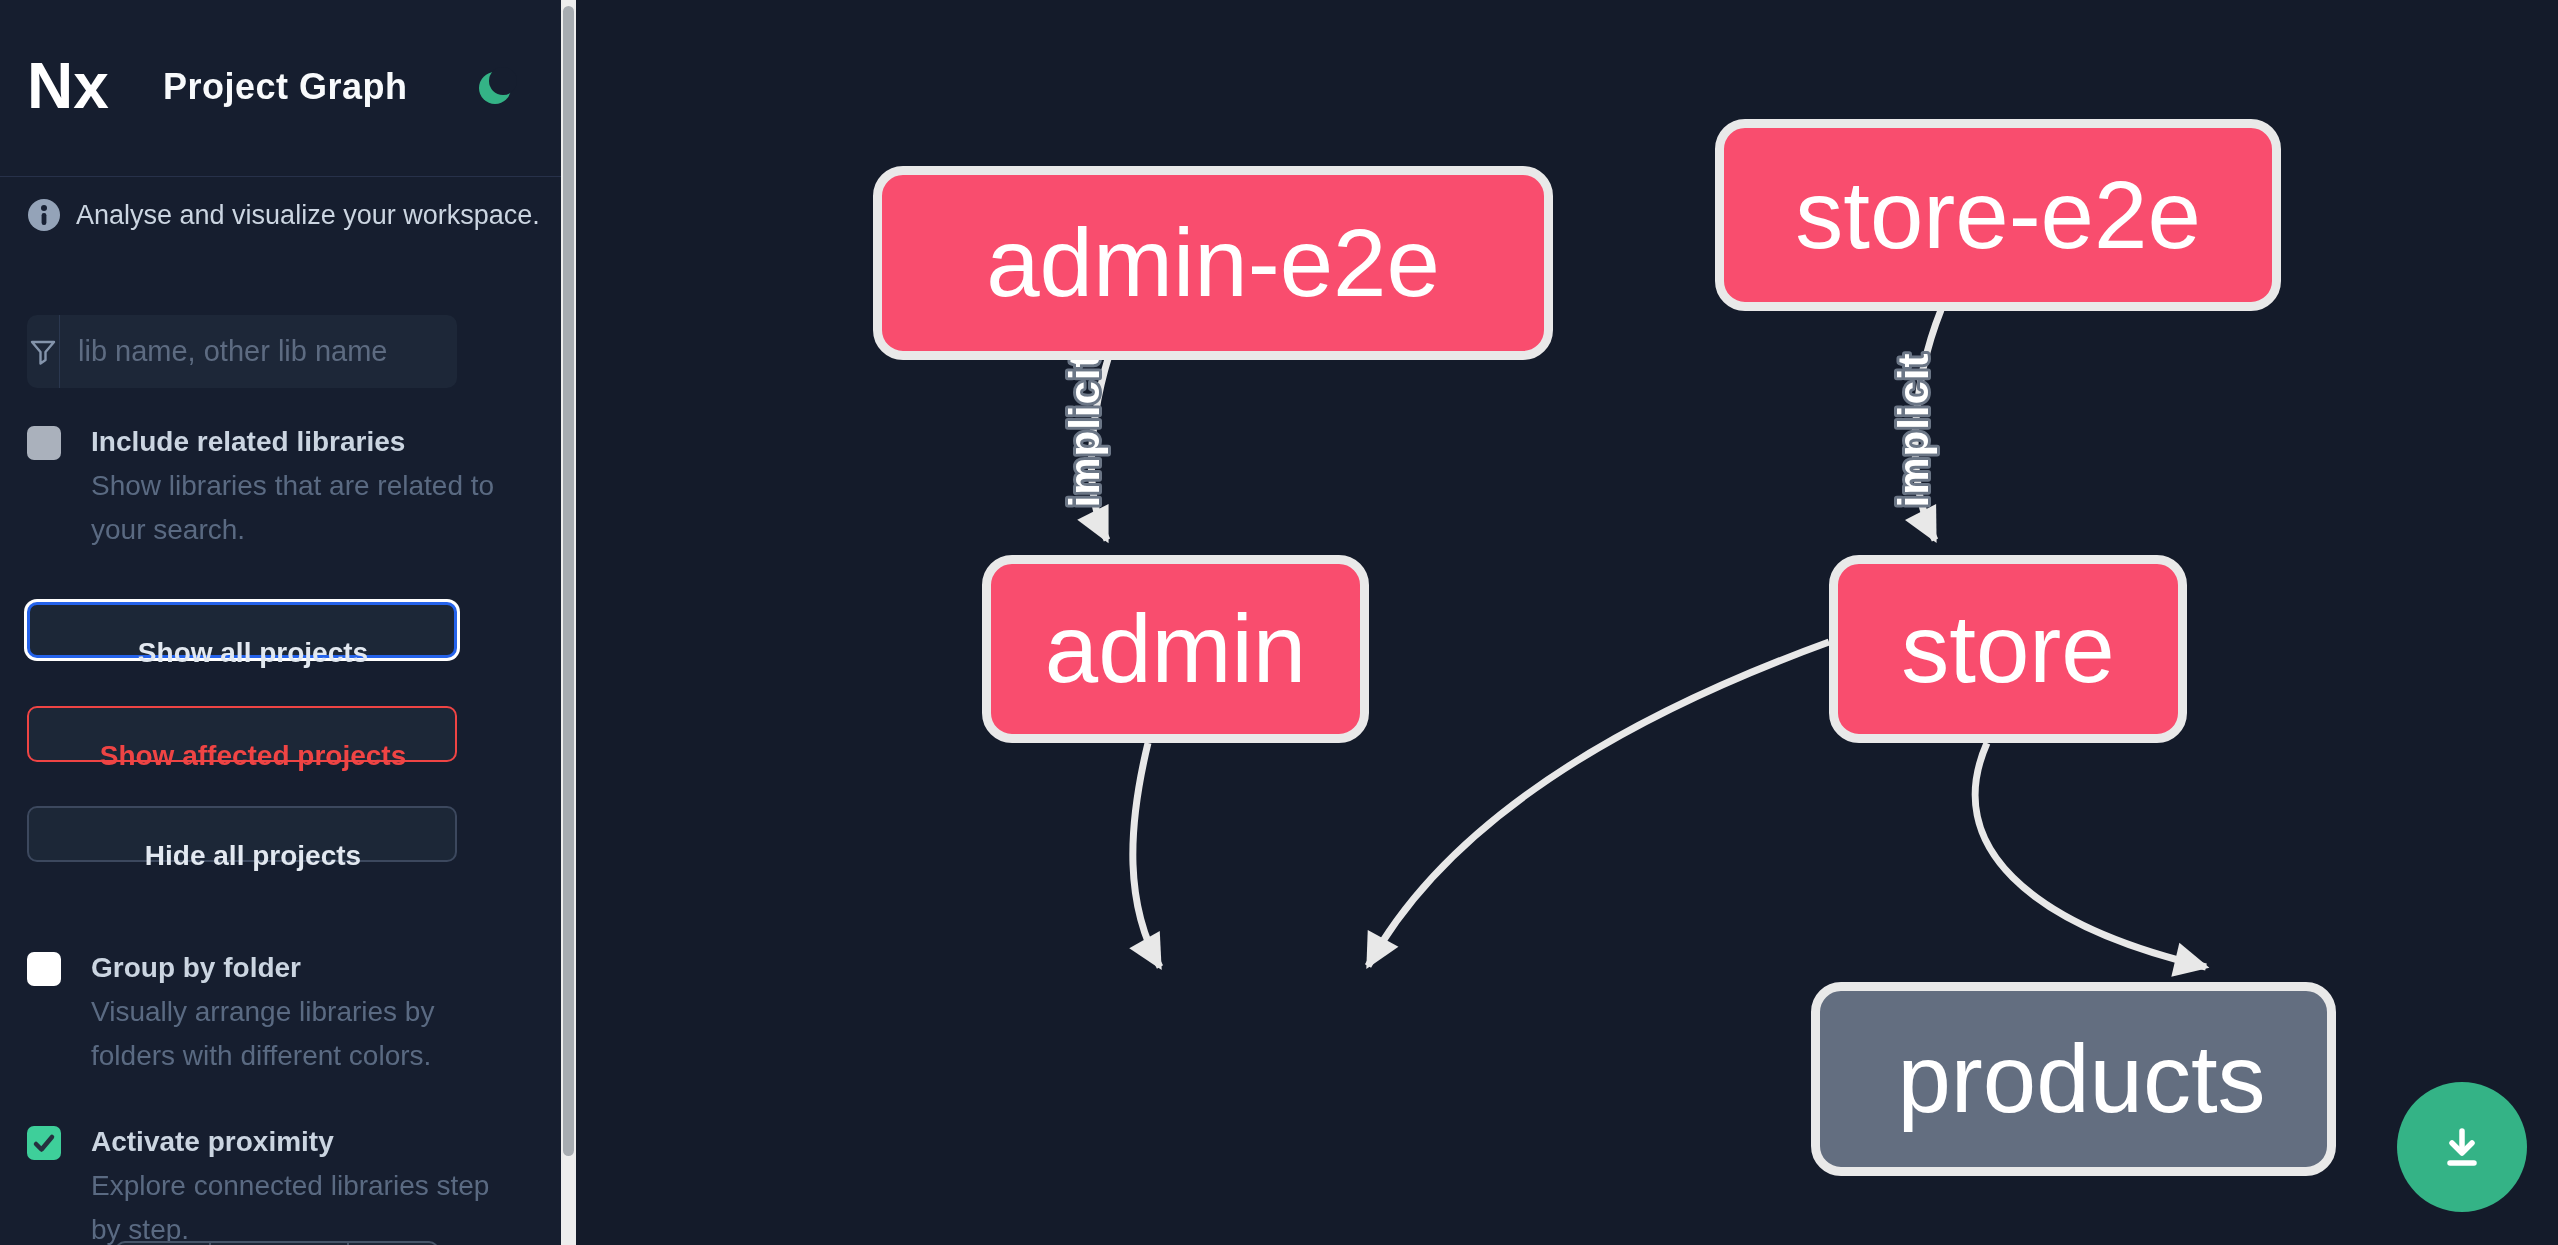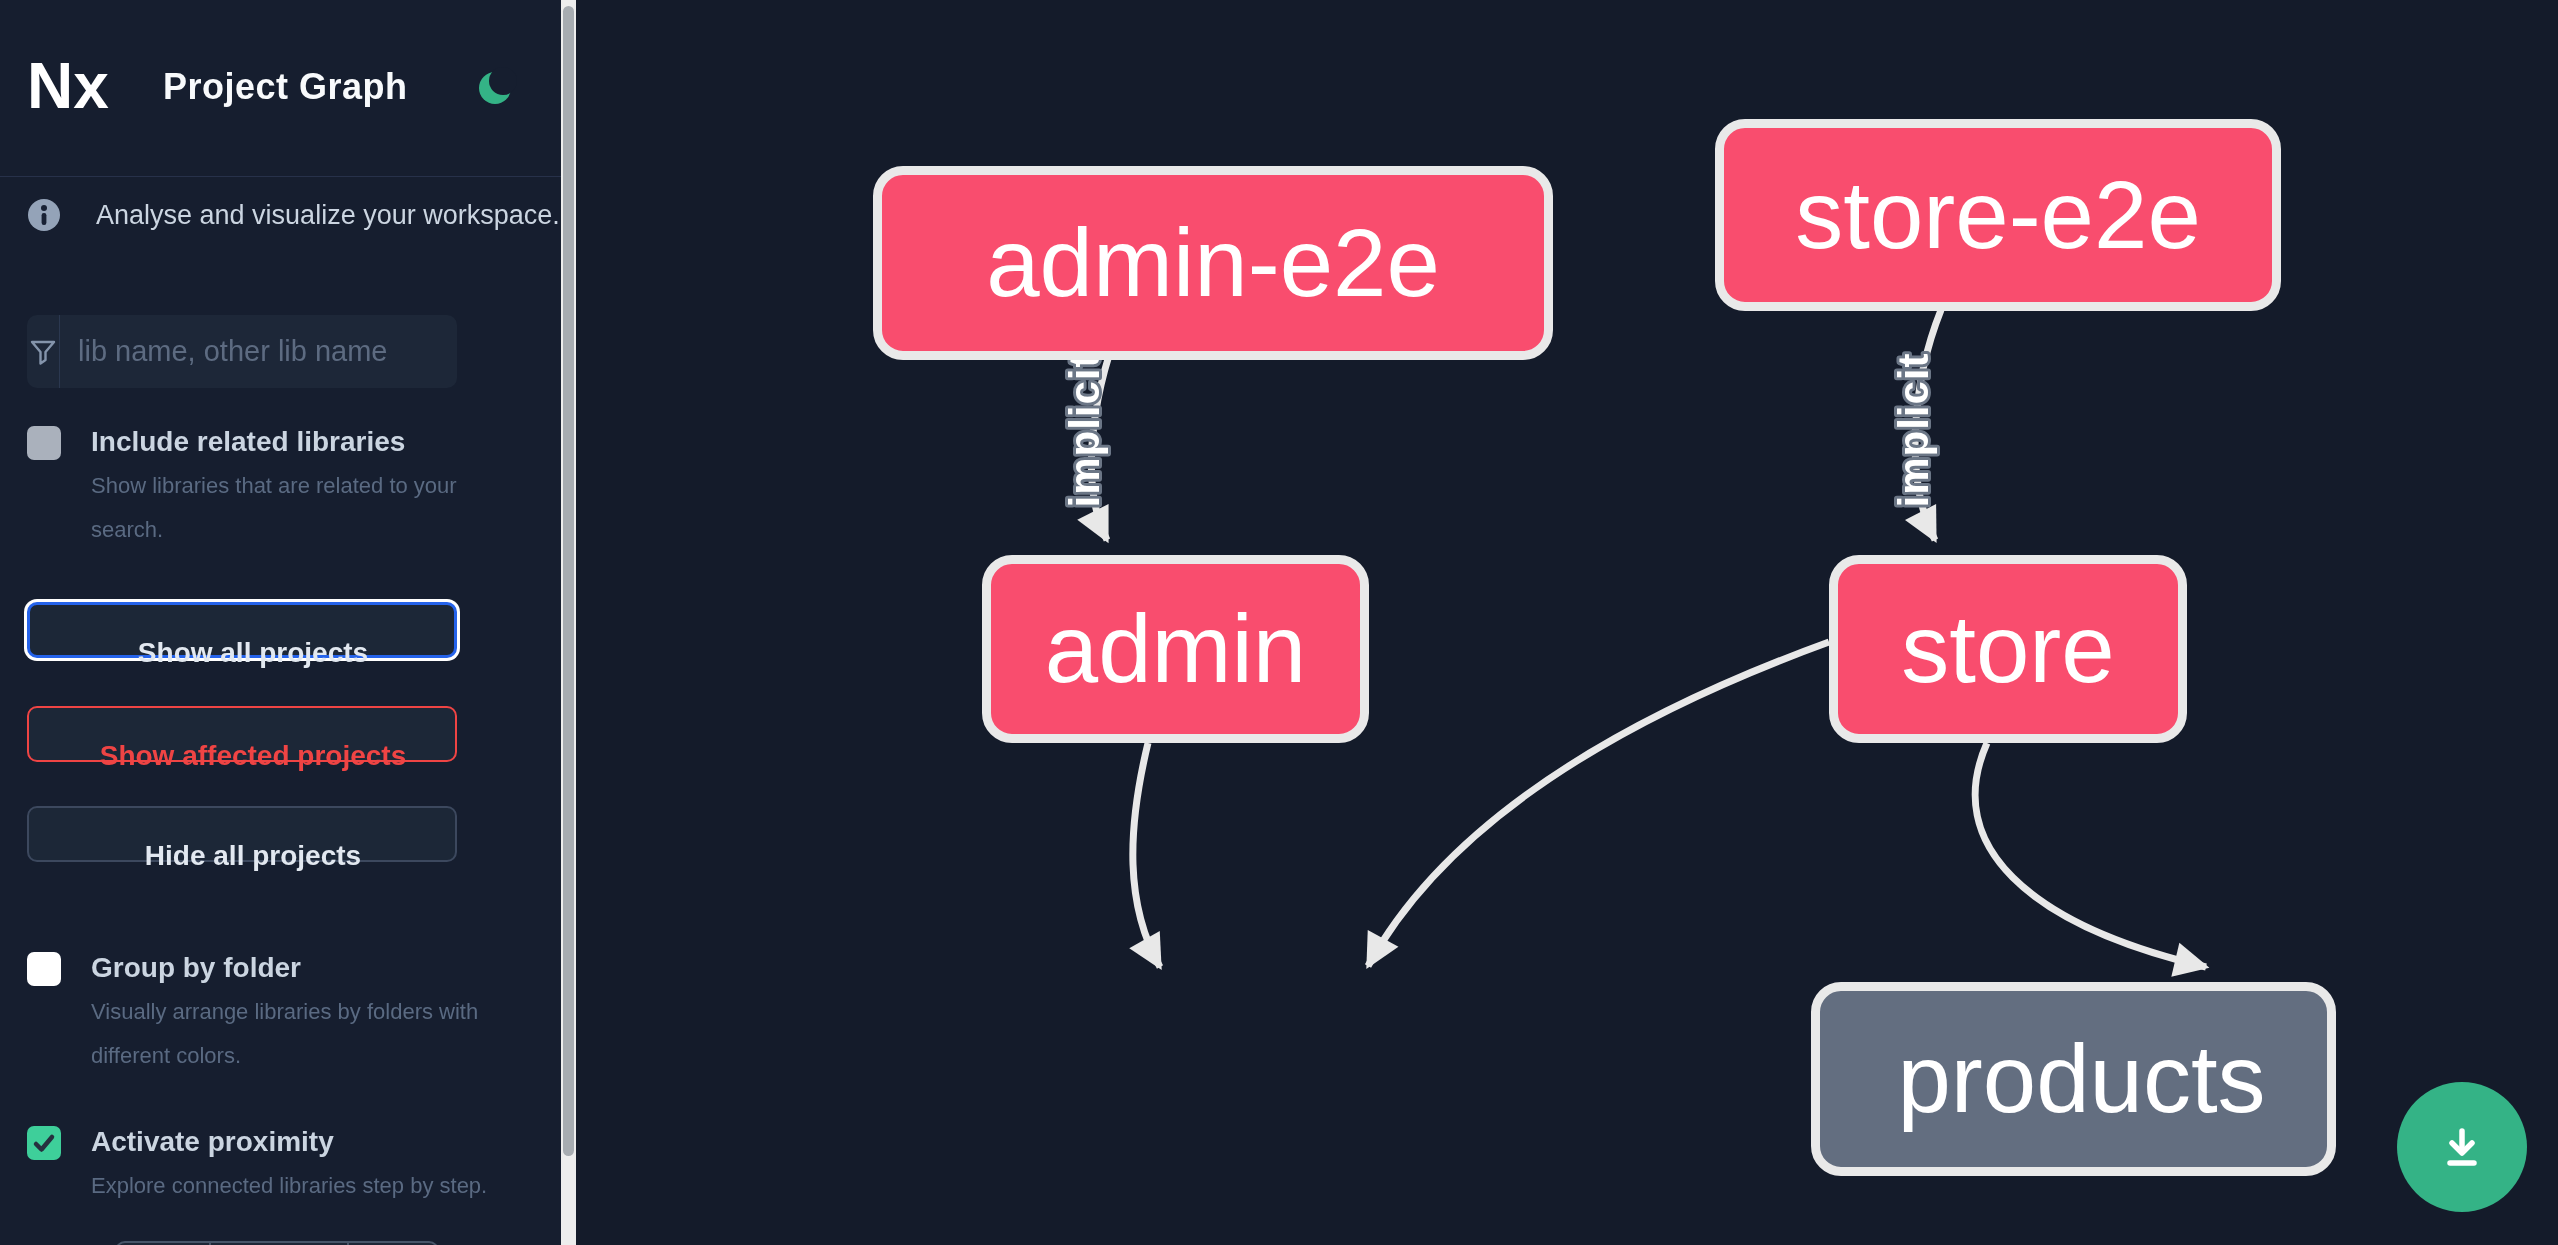--- a/index.html
+++ b/index.html
@@ -8,37 +8,37 @@
 
   
   .sidebar{position:absolute;left:0;top:0;width:561px;height:1245px;background:#161e2f;}
   .sb-header{position:absolute;left:0;top:0;width:561px;height:176px;}
   .nx-logo{position:absolute;left:27px;top:50px;}
   .app-title{position:absolute;left:163px;top:66px;font-size:36px;font-weight:700;color:#f8fafc;letter-spacing:.5px;}
   .theme-toggle{position:absolute;left:468px;top:64px;width:44px;height:44px;cursor:pointer;background:none;border:none;}
   .sb-divider{position:absolute;left:0;top:176px;width:561px;height:1px;background:#27314a;}
 
   .info-row{position:absolute;left:27px;top:198px;display:flex;align-items:center;gap:15px;}
-  .info-text{font-size:27px;color:#cbd5e1;margin-left:20px;}
+  .info-text{font-size:27px;color:#cbd5e1;}
 
   .search{position:absolute;left:27px;top:315px;width:430px;height:73px;background:#1d2738;
           border-radius:10px;display:flex;align-items:stretch;overflow:hidden;}
   .search .icon-cell{width:58px;display:flex;align-items:center;justify-content:center;border-right:1px solid #2b3850;}
   .search input{flex:1;background:transparent;border:none;outline:none;color:#b9c4d6;
                 font-size:29px;padding:0 18px;font-family:"Liberation Sans",sans-serif;}
   .search input::placeholder{color:#5d6b81;}
 
   .check-row{position:absolute;left:27px;display:flex;align-items:flex-start;}
   .cb{width:34px;height:34px;border-radius:7px;flex:0 0 auto;margin-top:2px;cursor:pointer;}
   .cb.dim{background:#aab1bc;}
   .cb.white{background:#ffffff;}
   .cb.green{background:#3ecf9a;display:flex;align-items:center;justify-content:center;}
   .check-col{margin-left:30px;width:424px;}
   .check-label{font-size:28px;font-weight:700;color:#cbd5e1;line-height:36px;}
-  .check-desc{font-size:22px;color:#5a6a82;line-height:44px;margin-top:4px;}
+  .check-desc{font-size:28px;color:#5a6a82;line-height:44px;margin-top:4px;}
 
   .sb-btn{position:absolute;left:27px;width:430px;height:56px;border-radius:10px;
           background:#1c2737;display:flex;align-items:center;gap:32px;padding:0 0 0 22px;
           box-sizing:border-box;cursor:pointer;border:2px solid #3c485e;flex-direction:column;}
   .sb-btn .lbl{font-size:28px;font-weight:600;color:#e2e8f0;}
   .sb-btn.primary{border:3px solid #2563eb;box-shadow:0 0 0 3px #ffffff;}
   .sb-btn.danger{border:2px solid #ef4444;}
   .sb-btn.danger .lbl{color:#ef4444;text-align:right;}
 
   .stepper{position:absolute;left:115px;top:1241px;display:flex;}

